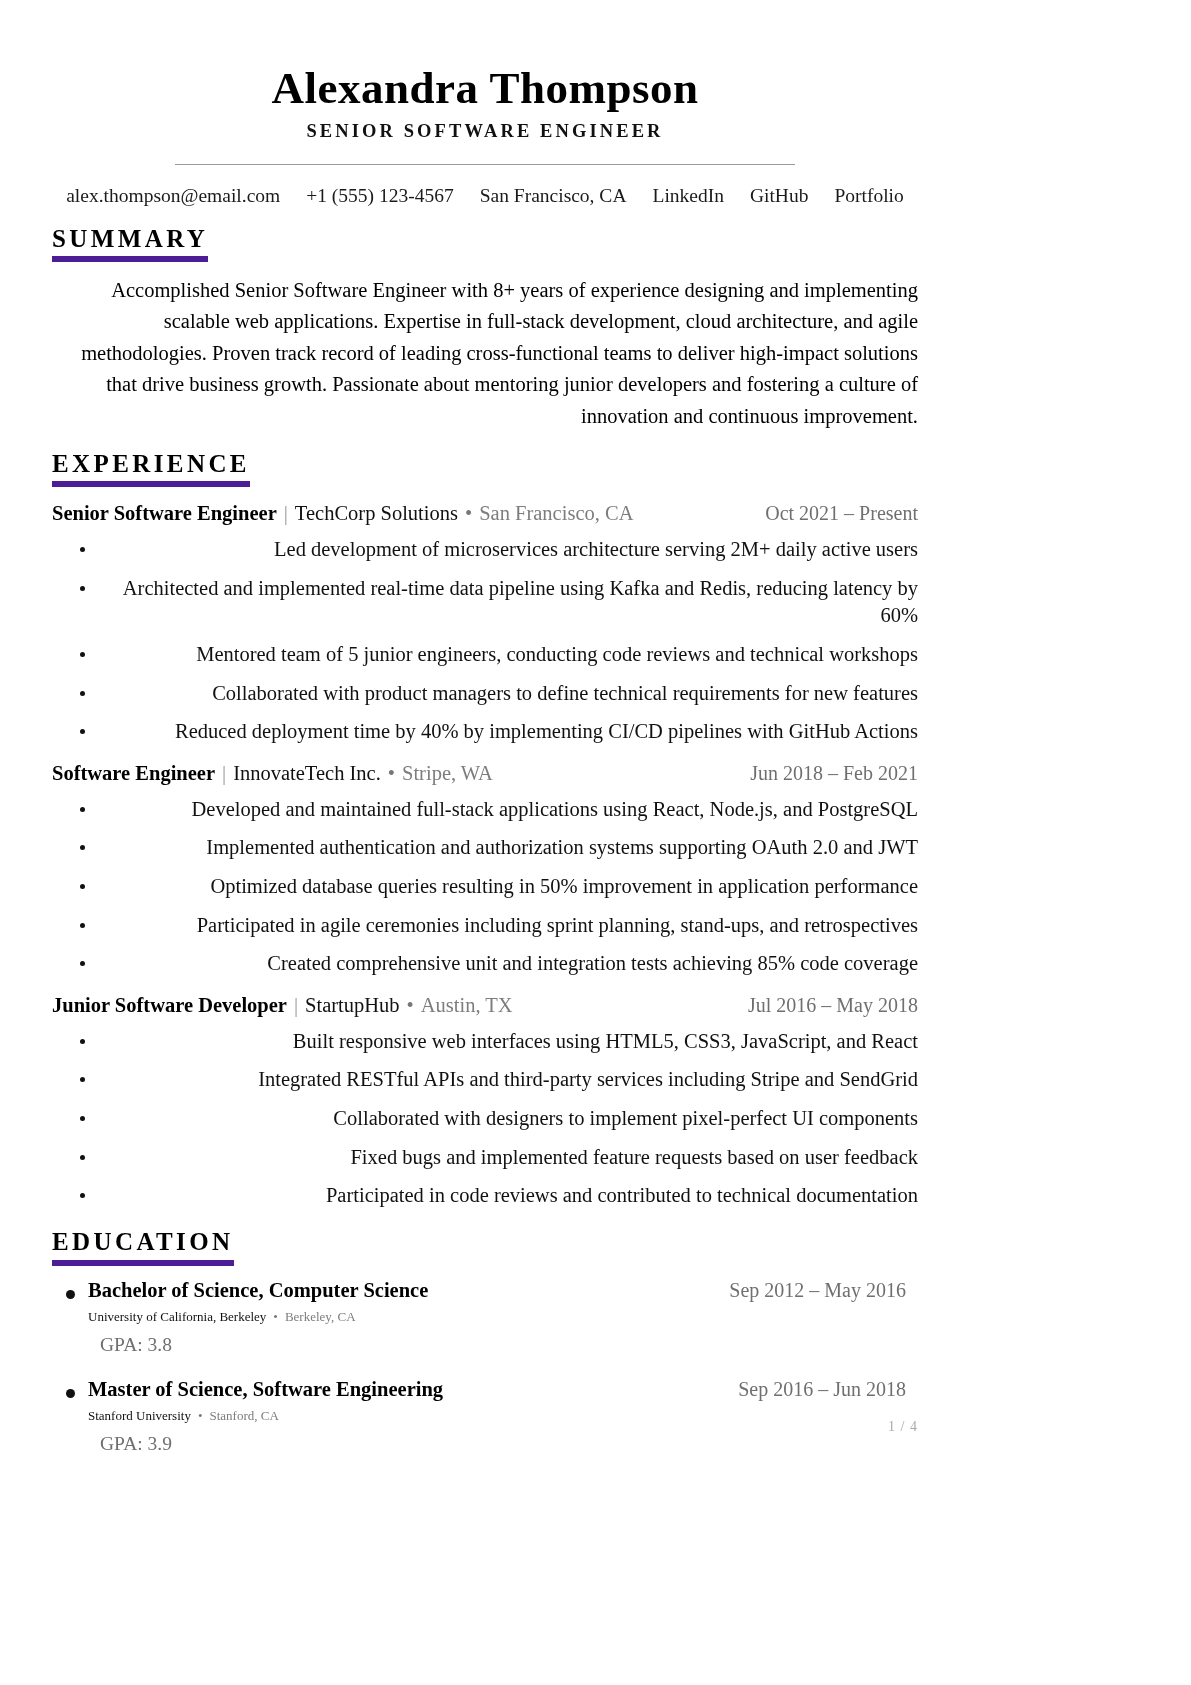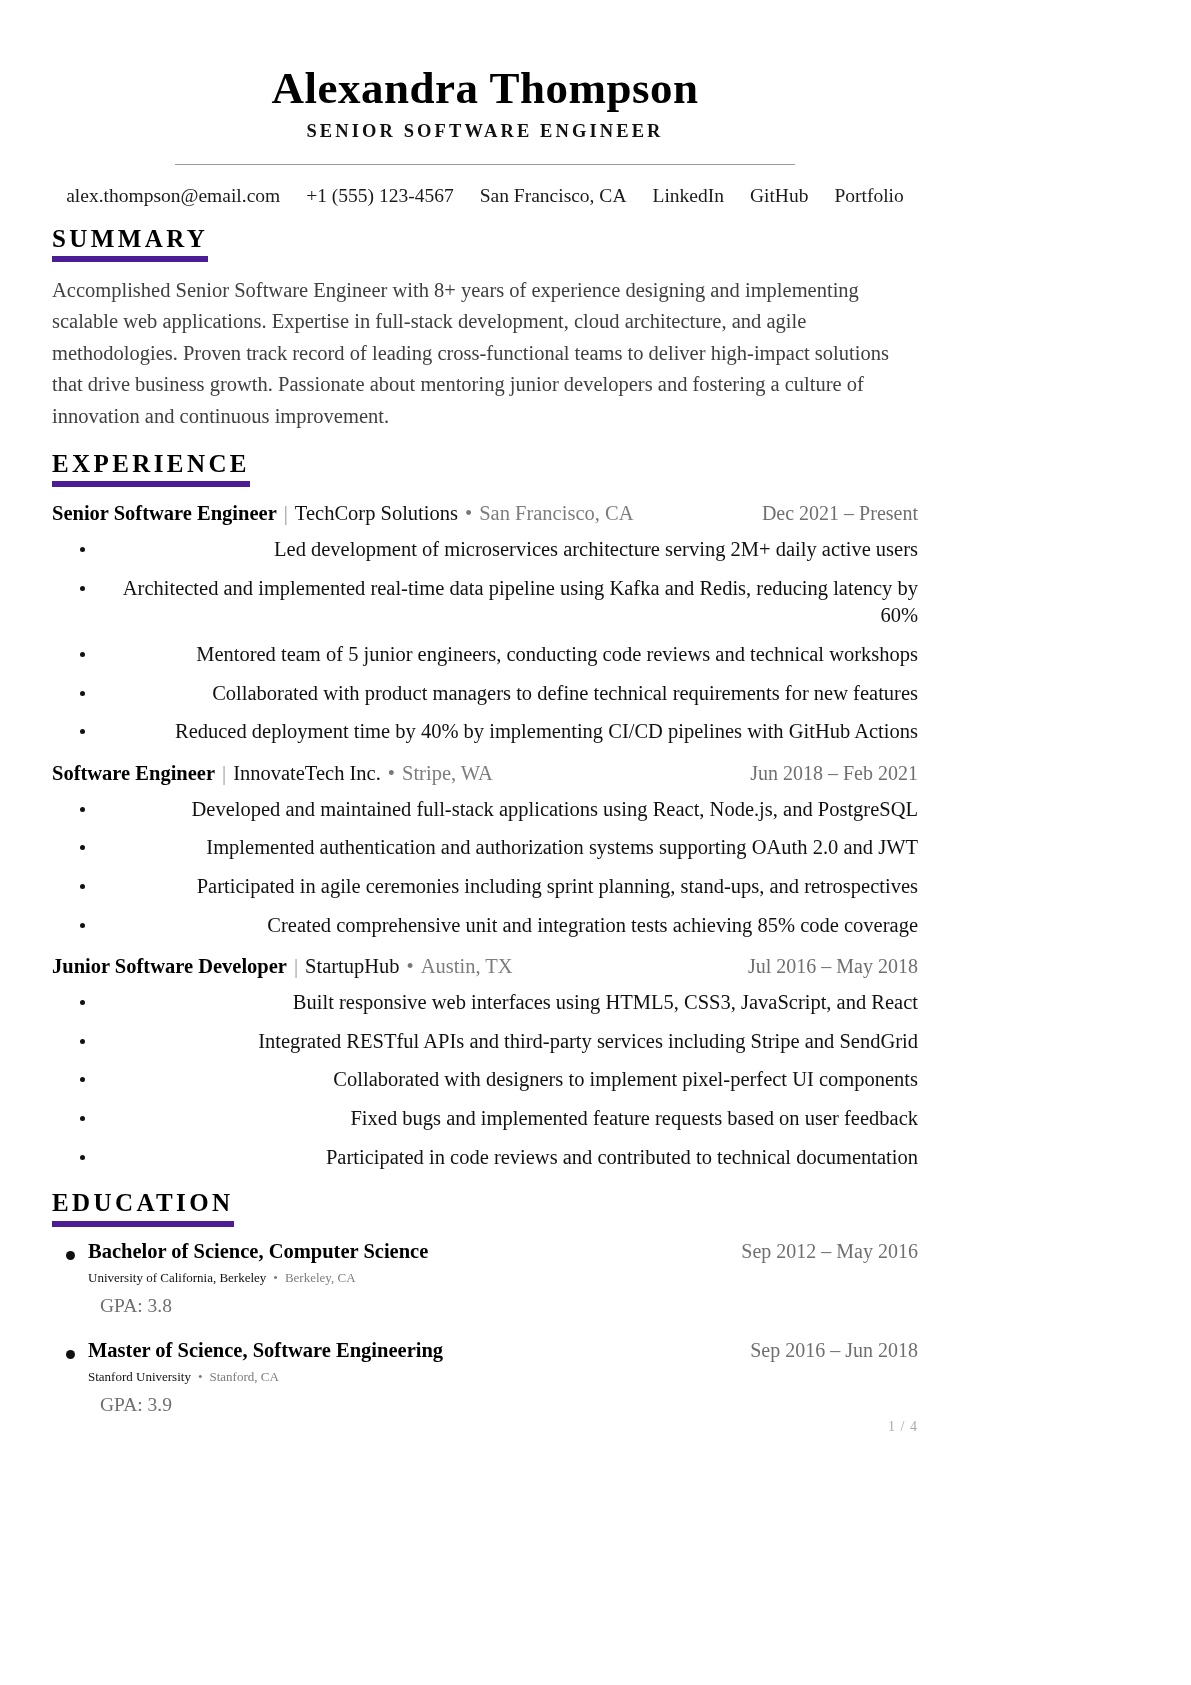--- a/index.html
+++ b/index.html
@@ -72,22 +72,22 @@
     line-height: 1.1;
     padding-bottom: 4px;
     border-bottom: 6px solid #4c1d95;
   }
   .section-body { margin-top: 13px; }
 
   
   .summary-text {
     font-size: 20.5px;
     line-height: 1.53;
-    color: #404040;
-    text-align: left;
+    color: #000000;
+    text-align: right;
   }
 
   
   .job { margin-top: 14px; }
   .job:first-child { margin-top: 4px; }
   .job-head {
     display: flex;
     align-items: baseline;
     justify-content: space-between;
     gap: 18px;
@@ -141,21 +141,21 @@
     top: 11px;
     width: 5px;
     height: 5px;
     border-radius: 50%;
     background: #111111;
   }
 
   
   .edu-list {
     list-style: none;
-    margin: 6px 0 0 0;
+    margin: 6px 12px 0 0;
     padding: 0;
   }
   .edu-item {
     position: relative;
     padding-left: 36px;
     margin-top: 22px;
   }
   .edu-item:first-child { margin-top: 10px; }
   .edu-item::before {
     content: "";
@@ -238,21 +238,21 @@
     <div class="section-body" id="experience-body">
         <div class="job">
           <div class="job-head">
             <div class="job-head-left">
               <span class="job-title">Senior Software Engineer</span>
               <span class="job-sep">|</span>
               <span class="job-company">TechCorp Solutions</span>
               <span class="job-dot">•</span>
               <span class="job-location">San Francisco, CA</span>
             </div>
-            <div class="job-dates">Dec 2021 – Present</div>
+            <div class="job-dates">Oct 2021 – Present</div>
           </div>
           <ul class="bullets">
             <li>Led development of microservices architecture serving 2M+ daily active users</li>
             <li>Architected and implemented real-time data pipeline using Kafka and Redis, reducing latency by 60%</li>
             <li>Mentored team of 5 junior engineers, conducting code reviews and technical workshops</li>
             <li>Collaborated with product managers to define technical requirements for new features</li>
             <li>Reduced deployment time by 40% by implementing CI/CD pipelines with GitHub Actions</li>
           </ul>
         </div>
         <div class="job">
@@ -262,20 +262,21 @@
               <span class="job-sep">|</span>
               <span class="job-company">InnovateTech Inc.</span>
               <span class="job-dot">•</span>
               <span class="job-location">Stripe, WA</span>
             </div>
             <div class="job-dates">Jun 2018 – Feb 2021</div>
           </div>
           <ul class="bullets">
             <li>Developed and maintained full-stack applications using React, Node.js, and PostgreSQL</li>
             <li>Implemented authentication and authorization systems supporting OAuth 2.0 and JWT</li>
+            <li>Optimized database queries resulting in 50% improvement in application performance</li>
             <li>Participated in agile ceremonies including sprint planning, stand-ups, and retrospectives</li>
             <li>Created comprehensive unit and integration tests achieving 85% code coverage</li>
           </ul>
         </div>
         <div class="job">
           <div class="job-head">
             <div class="job-head-left">
               <span class="job-title">Junior Software Developer</span>
               <span class="job-sep">|</span>
               <span class="job-company">StartupHub</span>

